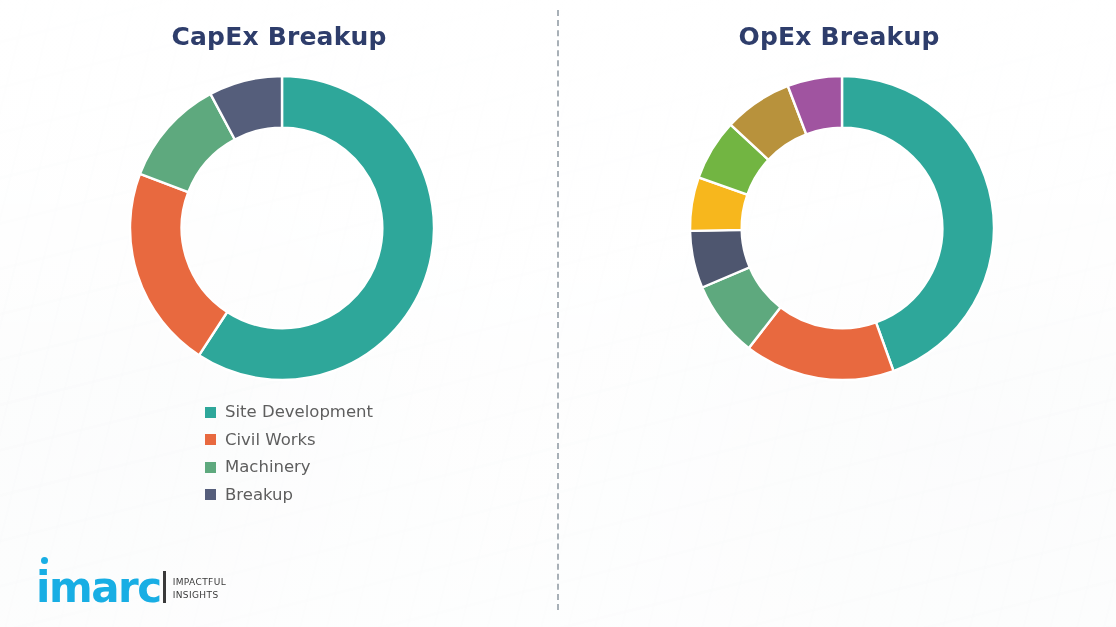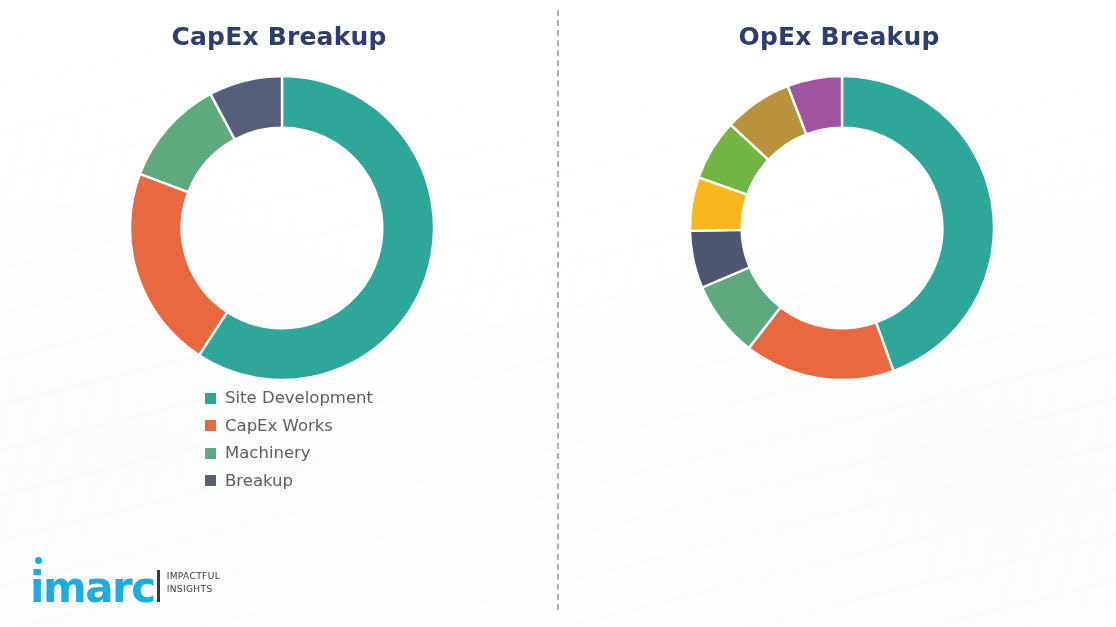--- a/index.html
+++ b/index.html
@@ -80,21 +80,21 @@
   }
   #donut-capex-wrap { left: 122px; }
   #donut-opex-wrap  { left: 122px; }
 
   .donut-svg { display: block; width: 320px; height: 320px; }
 
   
   .legend {
     position: absolute;
   }
-  #legend-capex { left: 205px; top: 390px; }
+  #legend-capex { left: 205px; top: 404px; }
 
   .legend-item {
     display: flex;
     align-items: center;
     margin-bottom: 11px;
     line-height: 1;
   }
 
   .legend-swatch {
     width: 11px;
@@ -104,24 +104,24 @@
   }
   .legend-label {
     font-size: 16.5px;
     color: #5e5e5e;
     white-space: nowrap;
   }
 
   
   #logo {
     position: absolute;
-    left: 30px;
+    left: 36px;
     bottom: 22px;
     display: flex;
-    align-items: flex-start;
+    align-items: flex-end;
     margin-top: 36px;
   }
   #logo-mark {
     position: relative;
     font-size: 42px;
     font-weight: bold;
     color: #18aee4;
     letter-spacing: -1.5px;
     line-height: 0.84;
   }
@@ -171,21 +171,21 @@
         </svg>
     </div>
 
     <div class="legend" id="legend-capex">
         <div class="legend-item">
           <span class="legend-swatch" style="background: rgb(46, 167, 154);"></span>
           <span class="legend-label">Site Development</span>
         </div>
         <div class="legend-item">
           <span class="legend-swatch" style="background: rgb(232, 105, 63);"></span>
-          <span class="legend-label">CapEx Works</span>
+          <span class="legend-label">Civil Works</span>
         </div>
         <div class="legend-item">
           <span class="legend-swatch" style="background: rgb(94, 169, 126);"></span>
           <span class="legend-label">Machinery</span>
         </div>
         <div class="legend-item">
           <span class="legend-swatch" style="background: rgb(85, 94, 123);"></span>
           <span class="legend-label">Breakup</span>
         </div>
       </div>

